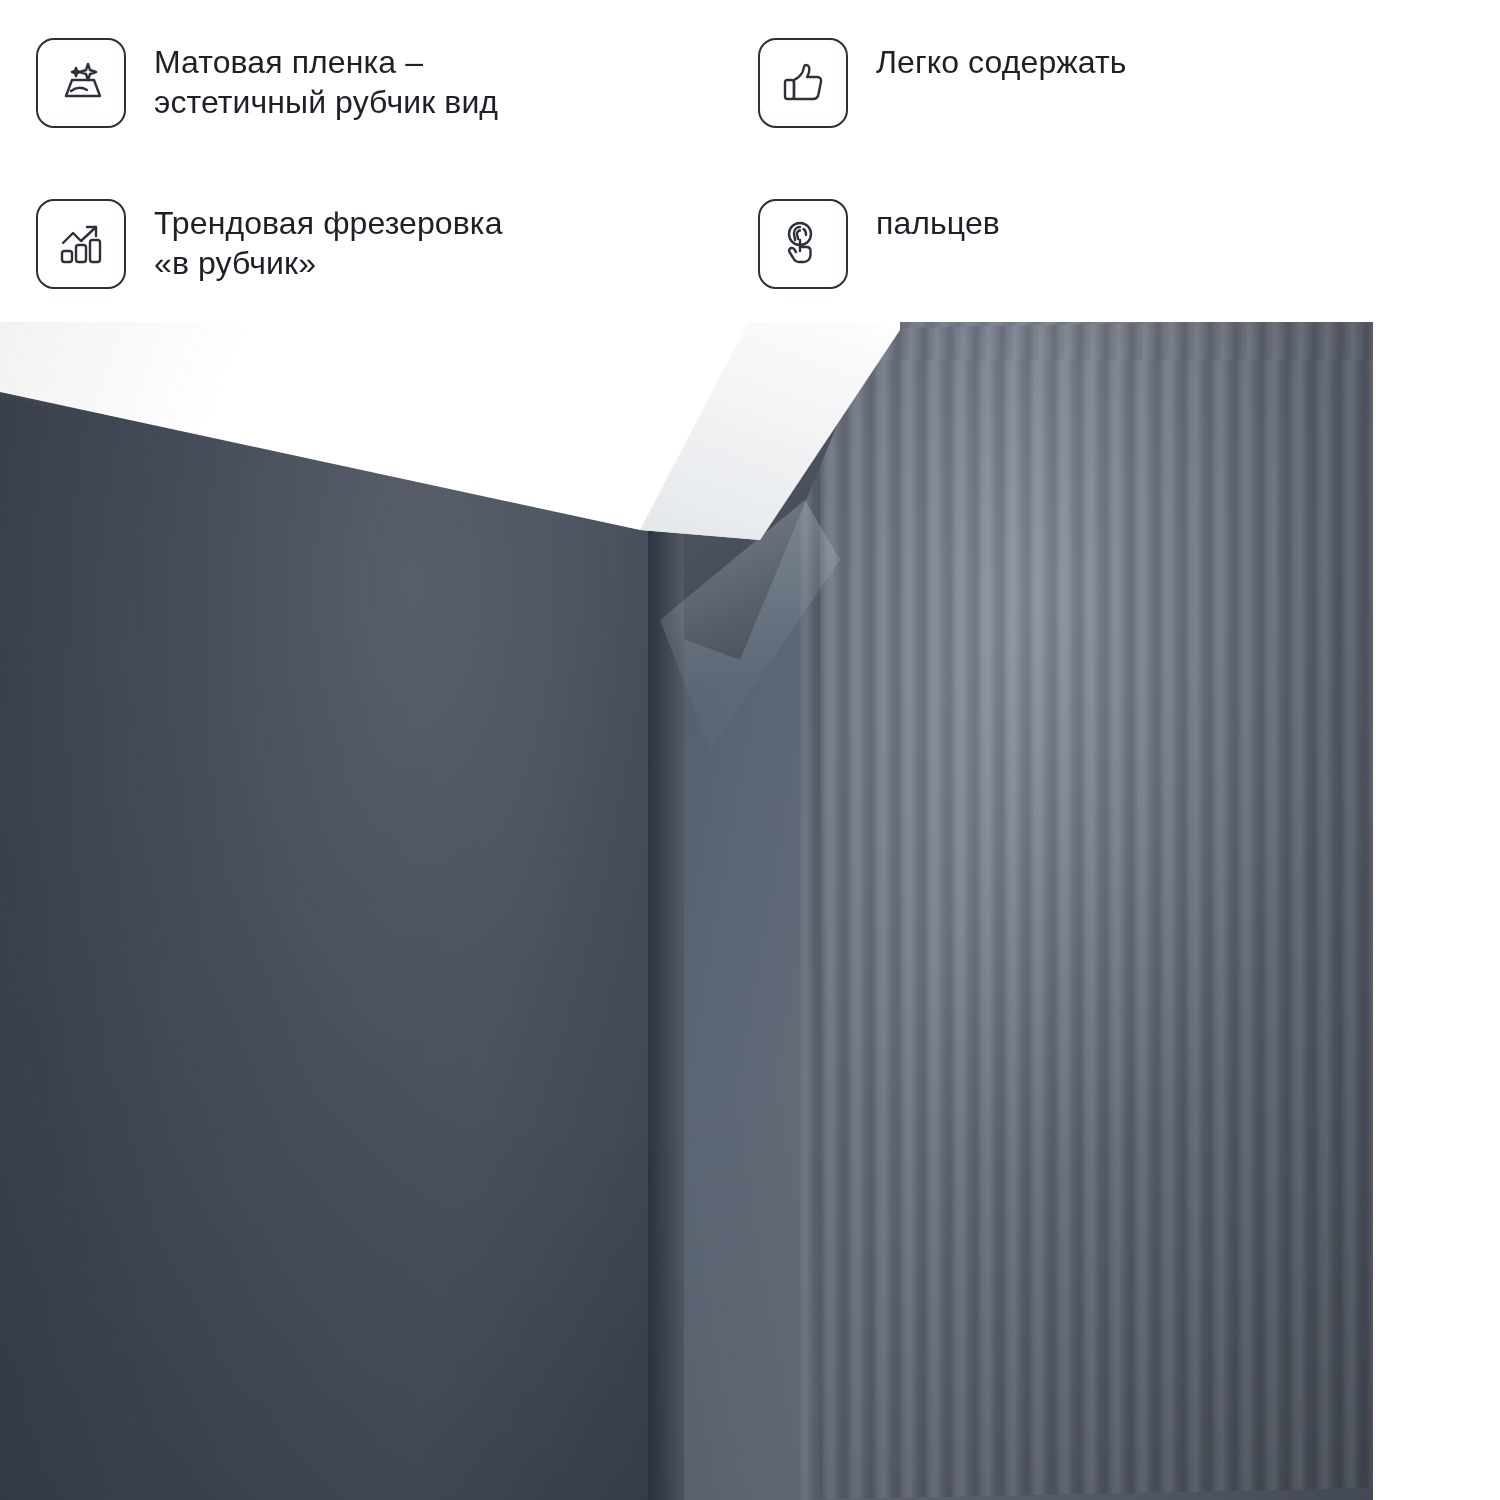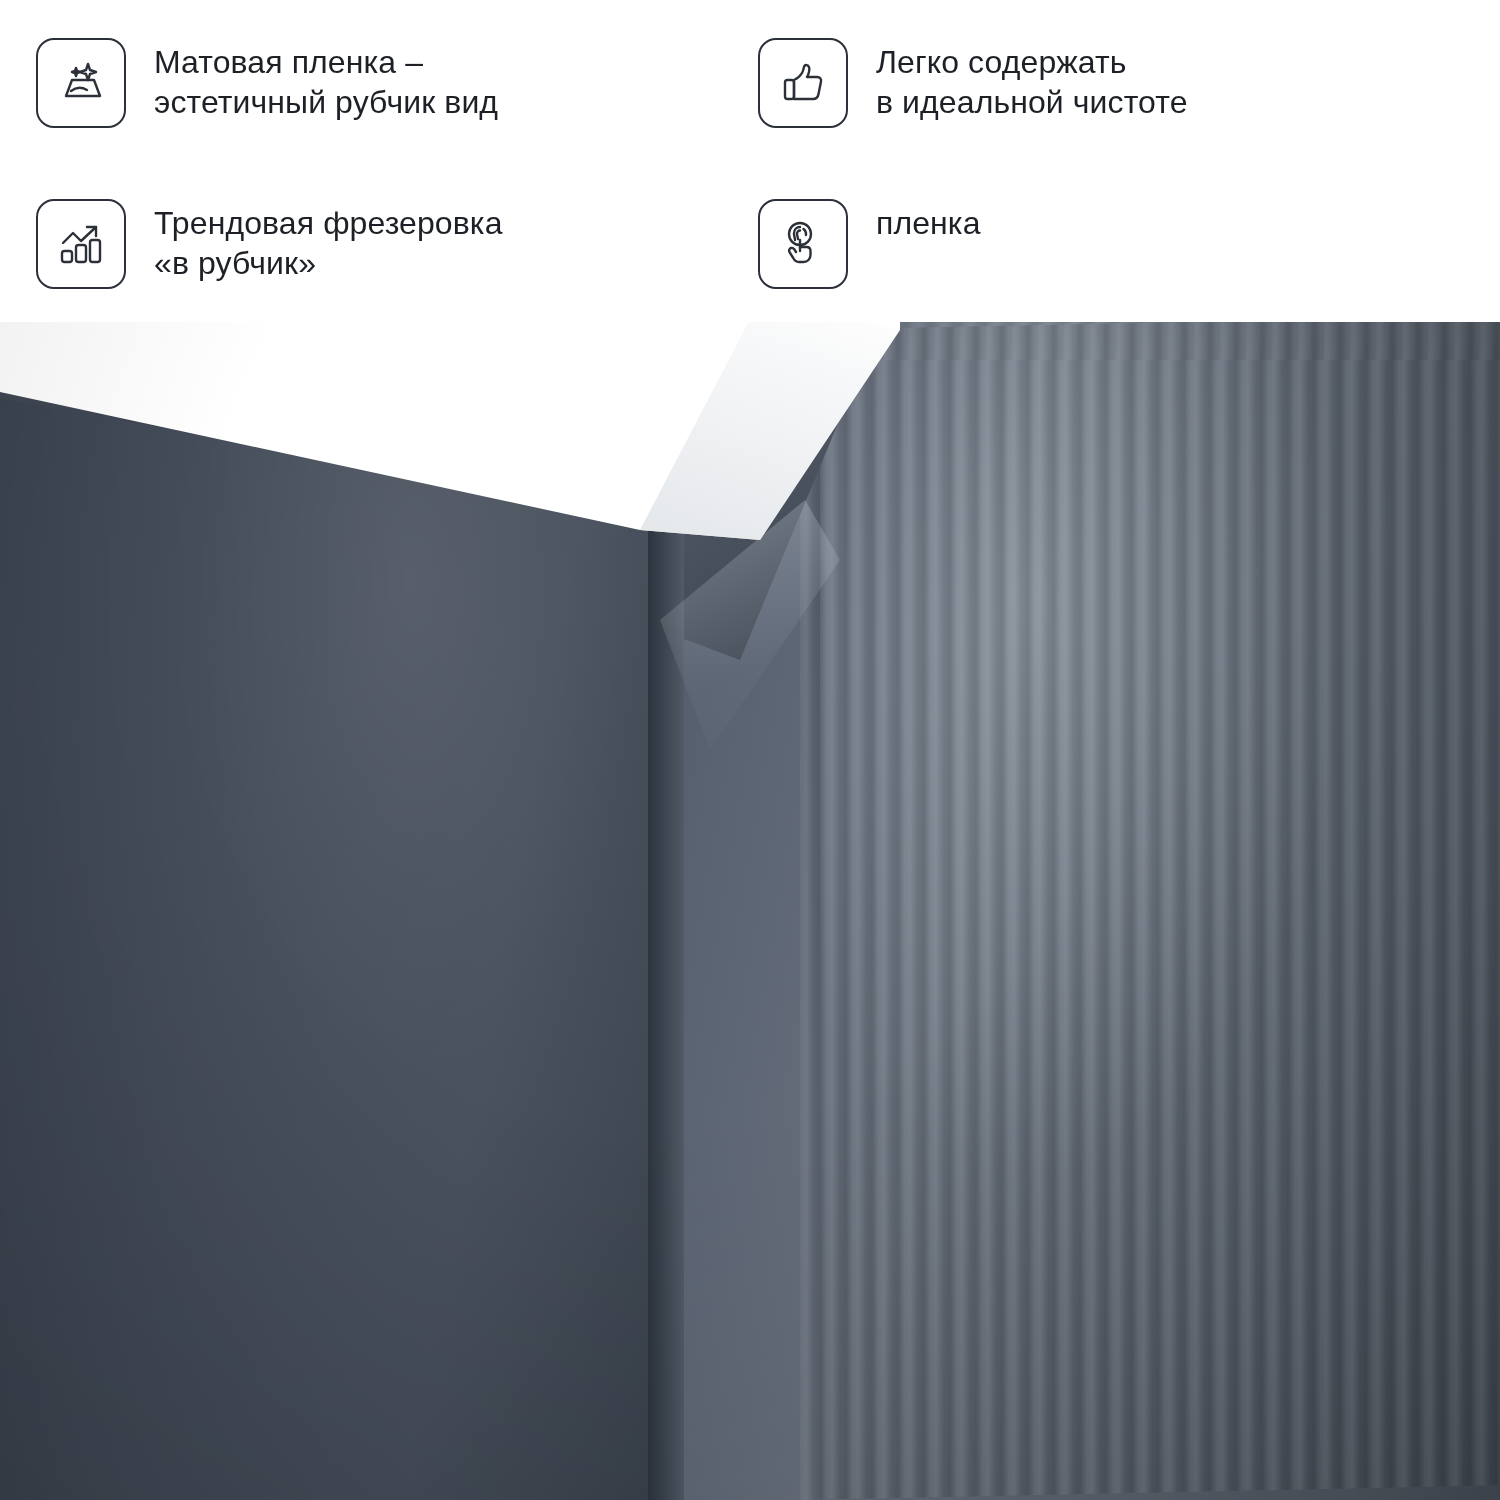--- a/index.html
+++ b/index.html
@@ -6,21 +6,21 @@
   html, body {
     width: 1500px;
     height: 1500px;
     overflow: hidden;
     font-family: "Liberation Sans", sans-serif;
     background: #ffffff;
   }
 
   #stage {
     position: relative;
-    width: 1500px;
+    width: 1373px;
     height: 1500px;
     overflow: hidden;
     background: #3f4753;
   }
 
   
   .photo {
     position: absolute;
     inset: 0;
     overflow: hidden;
@@ -215,21 +215,20 @@
 
     <div class="feature col2">
       <span class="icon-box">
         <svg width="54" height="54" viewBox="0 0 54 54" fill="none" stroke="#2b3039" stroke-width="2.4" stroke-linecap="round" stroke-linejoin="round">
           <path d="M18 24 C18 24, 23 22, 26 17 C28.5 13, 27 9, 30 9 C33 9, 34 12, 33 16 C32.4 18.6, 31 21, 31 21 L41 21 C44 21, 45.5 23, 45 25.5 L42.5 38 C42 41, 40 43, 37 43 L22 43 L18 43 Z"></path>
           <rect x="9" y="24" width="9" height="19" rx="2.5"></rect>
         </svg>
       </span>
       <div class="feature-text">
         <span class="l1">Легко содержать</span>
-        <span class="l2">в идеальной чистоте</span>
       </div>
     </div>
 
     <div class="feature">
       <span class="icon-box">
         <svg width="54" height="54" viewBox="0 0 54 54" fill="none" stroke="#2b3039" stroke-width="2.4" stroke-linecap="round" stroke-linejoin="round">
           <path d="M9 26 L19 16 L27 24 L42 10"></path>
           <path d="M33 10 L42 10 L42 19"></path>
           <rect x="8" y="34" width="10" height="11" rx="2.5"></rect>
           <rect x="22" y="28" width="10" height="17" rx="2.5"></rect>
@@ -247,18 +246,18 @@
         <svg width="54" height="54" viewBox="0 0 54 54" fill="none" stroke="#2b3039" stroke-width="2.4" stroke-linecap="round" stroke-linejoin="round">
           <circle cx="24" cy="17" r="11"></circle>
           <path d="M24 10 C20.5 10, 18 12.8, 18 16.5 C18 19, 19 21, 19 23"></path>
           <path d="M24 13.5 C22.3 13.5, 21 15, 21 16.8 C21 19, 22 20.5, 22 22"></path>
           <path d="M27.5 12 C29.5 13.4, 30.2 15.4, 30 18"></path>
           <path d="M24 23 L24 34"></path>
           <path d="M24 30 L30.5 30 C33 30, 34.5 31.5, 34.5 34 L34.5 38 C34.5 42, 31.5 45, 27.5 45 L23 45 C20 45, 18.4 43.2, 17.2 41 L13.5 35 C12.6 33.3, 13.3 31.6, 15 31 C16.3 30.6, 17.4 31.1, 18.2 32.2 L20 35"></path>
         </svg>
       </span>
       <div class="feature-text">
-        <span class="l2">пленка</span>
+        <span class="l2">пальцев</span>
       </div>
     </div>
 
   </div>
 </div>
 
 </body></html>

